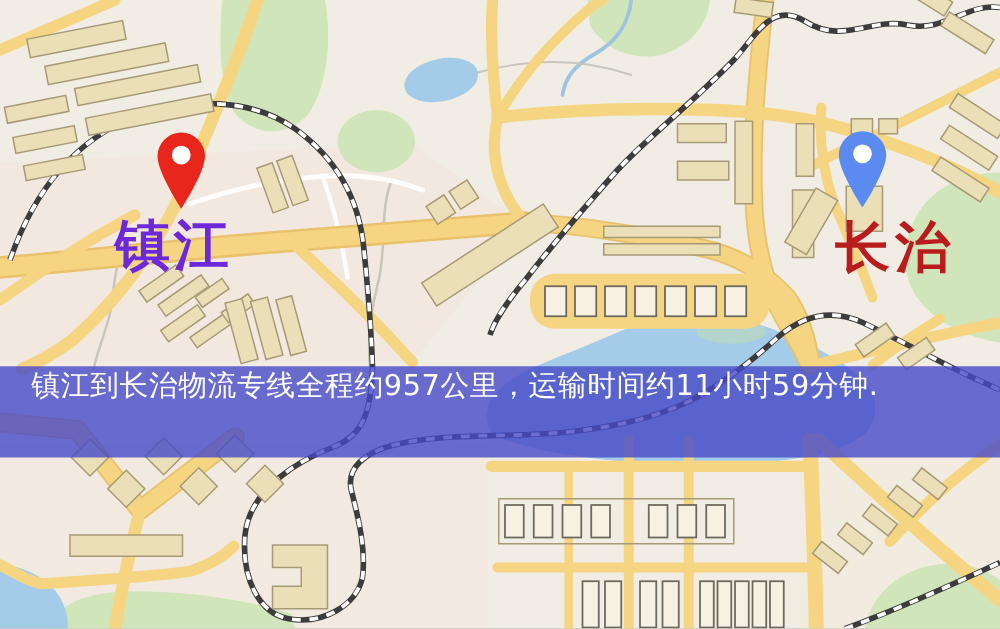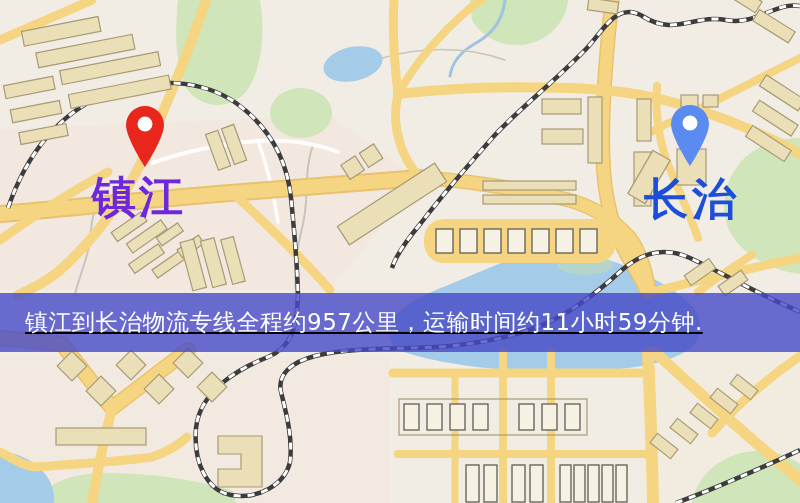--- a/index.html
+++ b/index.html
@@ -16,22 +16,22 @@
   .minor-road{stroke:var(--minor-road,#ffffff);fill:none;stroke-linecap:round;opacity:.9;}
   .road{stroke:var(--road,#f6d57e);fill:none;stroke-linecap:round;stroke-linejoin:round;}
   .road-edge{stroke:var(--road-edge,#eac268);fill:none;stroke-linecap:round;stroke-linejoin:round;}
   .rail-dark{stroke:var(--rail-dark,#3c3c3c);fill:none;stroke-linecap:butt;}
   .rail-light{stroke:var(--rail-light,#ffffff);fill:none;stroke-dasharray:7 7;stroke-linecap:butt;}
   .bldg{fill:var(--building-fill,#ecdfb5);stroke:var(--building-stroke,#a89a74);stroke-width:1.2;}
   .unit{fill:#f6f1e1;stroke:#6a675c;stroke-width:1.4;}
   .pin{position:absolute;width:46px;height:64px;}
   .city-label{position:absolute;font-weight:700;font-size:44px;line-height:1;letter-spacing:3px;white-space:nowrap;text-shadow:0 0 1px rgba(255,255,255,.3);}
   .banner{
-    position:absolute;left:0;top:293px;width:800px;height:59px;
-    display:flex;align-items:center;box-sizing:border-box;padding-left:25px;text-decoration:underline;
+    position:absolute;left:0;top:293px;width:800px;height:73px;
+    display:flex;box-sizing:border-box;padding-left:25px;
   }
   .banner span{font-size:23px;letter-spacing:.5px;white-space:nowrap;}
 </style>
 </head>
 <body>
 
 <div class="screen">
 
   <svg class="map-svg" width="800" height="503" viewBox="0 0 800 503">
 
@@ -237,19 +237,19 @@
   <svg class="pin" style="left:122px;top:104px;" viewBox="0 0 46 64">
     <path d="M23,63 C23,63 4,34 4,21 A19,19 0 1,1 42,21 C42,34 23,63 23,63 Z" fill="#e8261c"></path>
     <circle cx="23" cy="20" r="7.5" fill="#ffffff"></circle>
   </svg>
   <div class="city-label" style="left: 92px; top: 175px; color: #6d28d9;">镇江</div>
 
   <svg class="pin" style="left:667px;top:103px;" viewBox="0 0 46 64">
     <path d="M23,63 C23,63 4,34 4,21 A19,19 0 1,1 42,21 C42,34 23,63 23,63 Z" fill="#5b8bf0"></path>
     <circle cx="23" cy="20" r="7.5" fill="#ffffff"></circle>
   </svg>
-  <div class="city-label" style="left: 644px; top: 177px; font-weight: 600; letter-spacing: 4px; color: #1d4ed8;">长治</div>
+  <div class="city-label" style="left: 668px; top: 177px; font-weight: 600; letter-spacing: 4px; color: #b91c1c;">长治</div>
 
   <div class="banner" style="background: rgba(70, 72, 200, 0.8);">
     <span style="color: rgb(255, 255, 255);">镇江到长治物流专线全程约957公里，运输时间约11小时59分钟.</span>
   </div>
 
 </div>
 
 </body></html>

